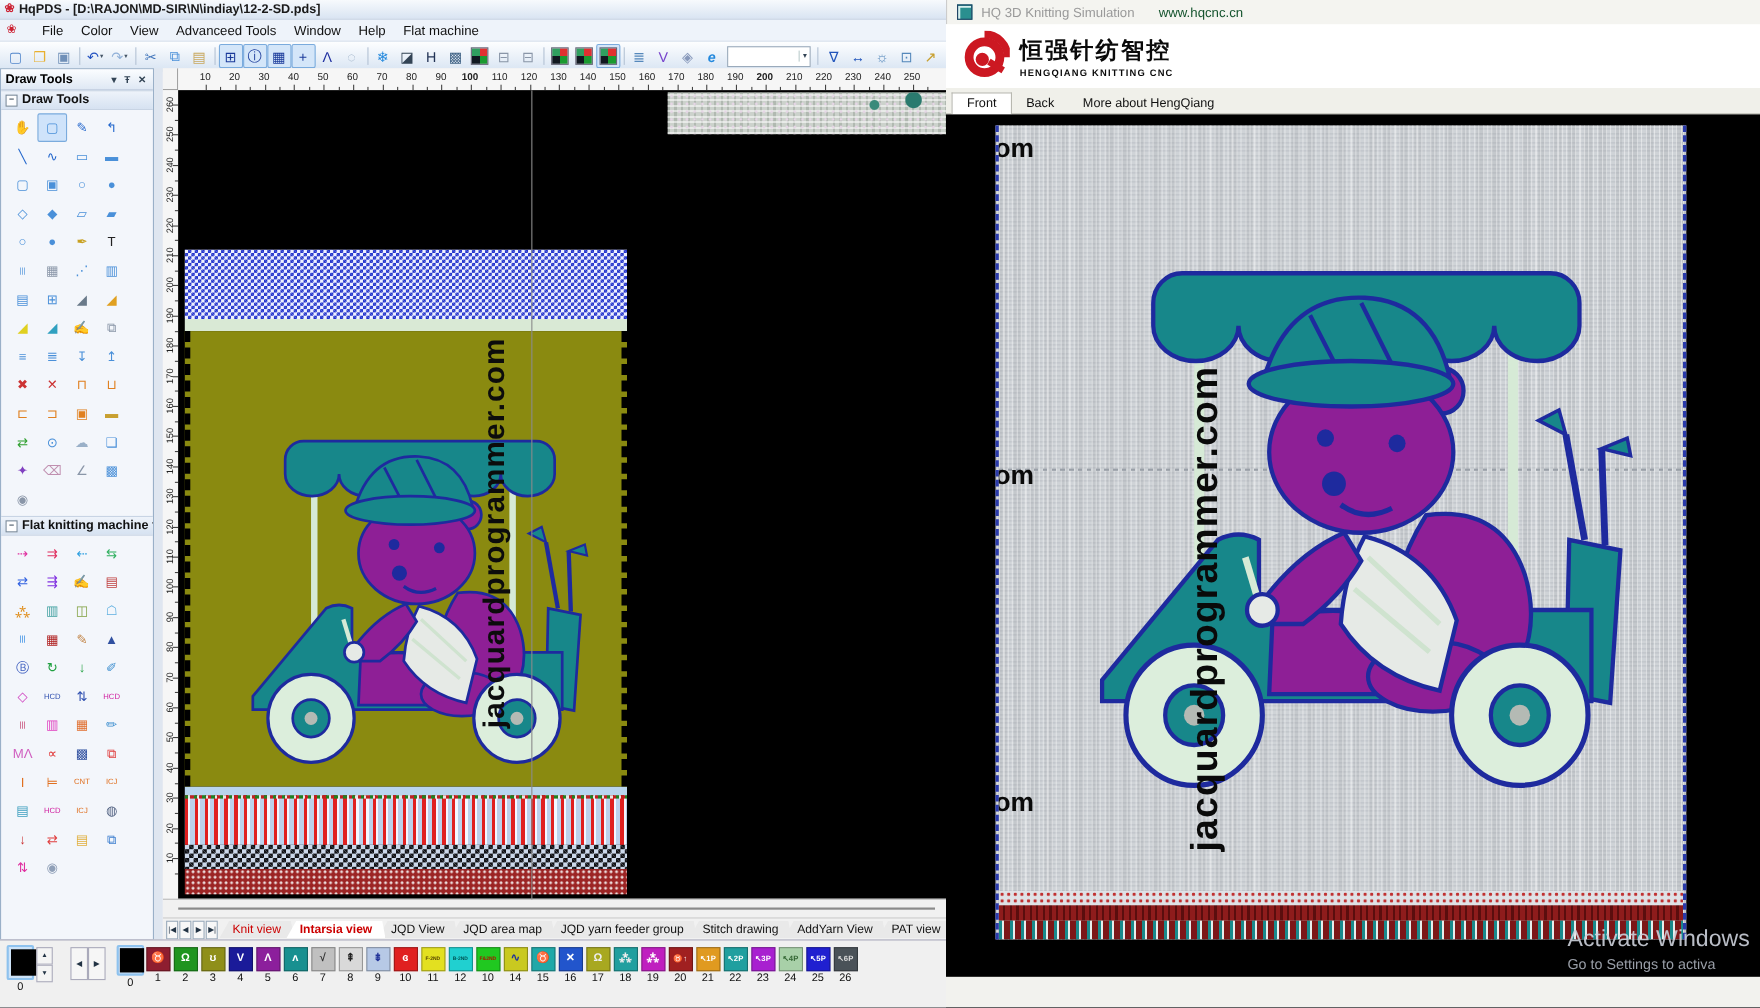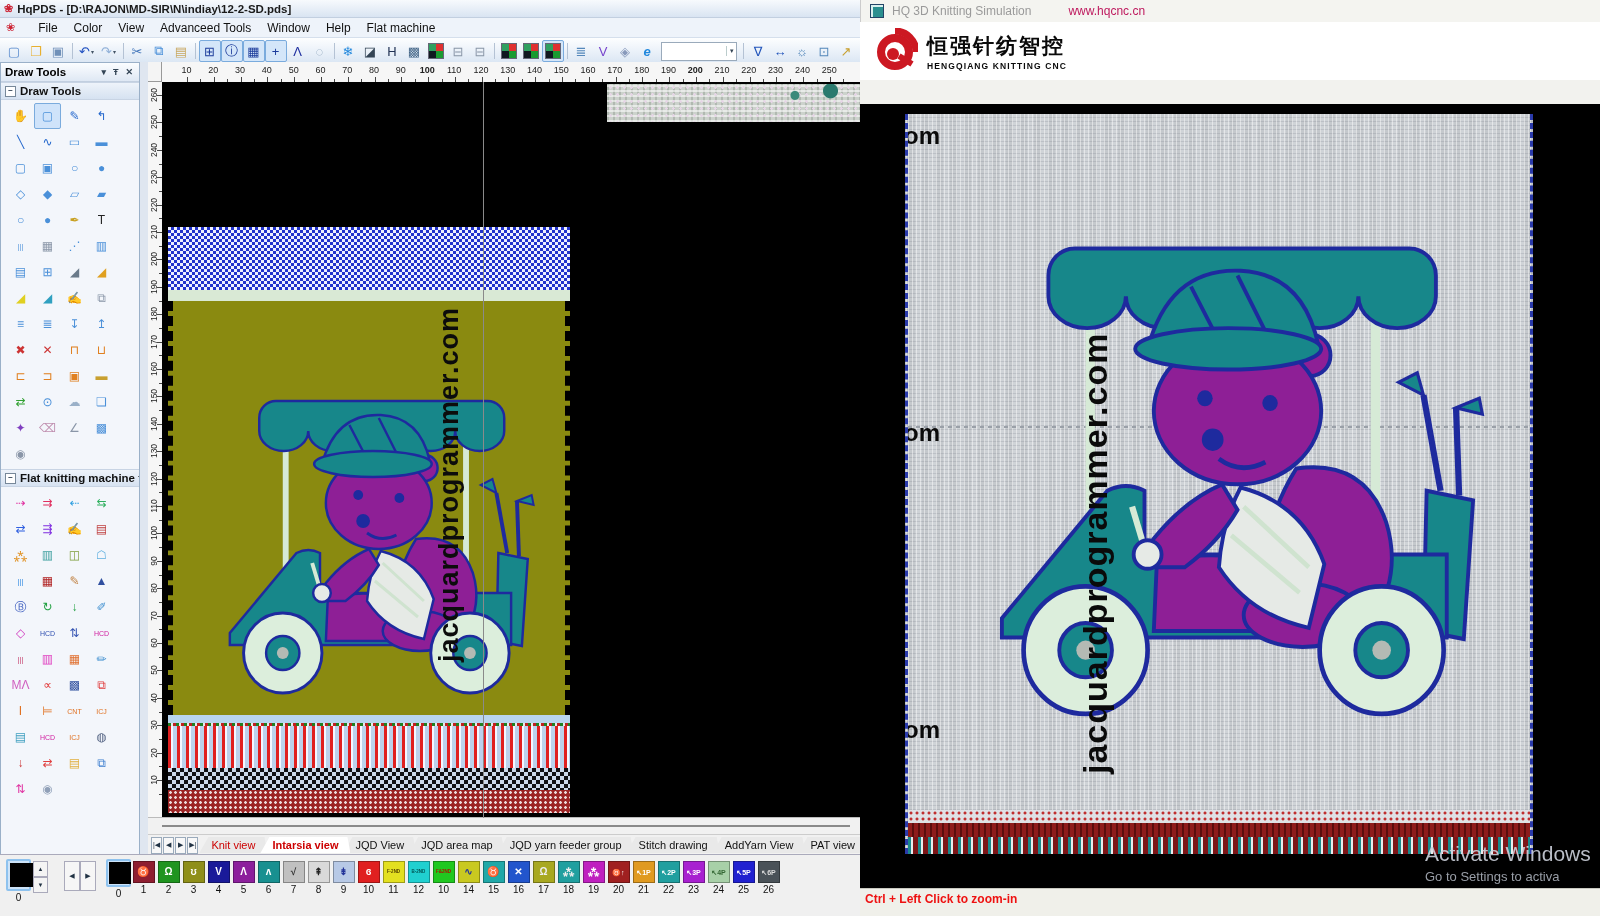--- a/index.html
+++ b/index.html
@@ -120,21 +120,21 @@
     font-weight:bold;border:1px solid rgba(0,0,0,.3);box-sizing:border-box;overflow:hidden;line-height:1}
   .sw .num{font-size:10px;color:#111;margin-top:1px}
   .sw0 .swbox{margin-top:0}
   
   #right-app{position:absolute;left:860px;top:0;width:740px;height:916px;background:#f2f2ee}
   .r-title{height:22px;display:flex;align-items:center;gap:8px;padding:0 9px;font-size:12px;
     color:#8a8a8a;background:#f4f4f0;border-left:1px solid #ccc}
   .r-wicon{width:12px;height:12px;background:#2a8f8f;border:1px solid #246;
     box-shadow:inset 2px 2px 0 #d8f0ee}
   .r-title .ttl{color:#9a9a9a}
-  .r-title .url{color:#be185d;margin-left:29px}
+  .r-title .url{color:#14532d;margin-left:14px}
   .r-logo{height:58px;background:#fff;display:flex;align-items:center;padding:0 12px;gap:9px}
   .logo-texts .cn{font-size:21px;font-weight:bold;color:#0a0a0a;letter-spacing:2px;
     font-family:"DejaVu Sans",sans-serif}
   .logo-texts .en{font-size:8.5px;font-weight:bold;color:#0a0a0a;letter-spacing:1.1px;margin-top:1px}
   .r-tabs{height:23px;background:#f0f0ea;display:flex;align-items:flex-end;border-bottom:1px solid #b8b8b0;
     padding-left:5px}
   .rtab{padding:3px 13px;font-size:11.5px;color:#111;white-space:nowrap}
   .rtab.active{background:#fff;border:1px solid #b8b8b0;border-bottom:1px solid #fff;position:relative;top:1px}
   .viewport{position:absolute;top:104px;left:0;right:0;bottom:28px;background:#000;overflow:hidden}
   .piece{position:absolute;left:45px;top:10px;width:628px;height:740px;overflow:hidden;
@@ -1002,36 +1002,38 @@
       <circle cx="23" cy="24" r="14" fill="none" stroke="#cc1822" stroke-width="8"></circle>
       <path d="M23,3 A21,21 0 0 1 44,24" fill="none" stroke="#cc1822" stroke-width="7"></path>
       <circle cx="21" cy="26" r="6" fill="#cc1822"></circle>
       <path d="M27,28 L40,36" stroke="#cc1822" stroke-width="6"></path>
     </svg>
     <div class="logo-texts">
       <div class="cn">恒强针纺智控</div>
       <div class="en">HENGQIANG KNITTING CNC</div>
     </div>
   </div>
+  <div class="r-tabs">
+      <span class="rtab active">Front</span>
+      <span class="rtab">Back</span>
+      <span class="rtab">More about HengQiang</span>
+    </div>
 
   <div class="viewport">
     <div class="piece">
       <div class="nline"></div>
       <svg class="scene" viewBox="0 0 400 414" preserveAspectRatio="none">
           <use href="#golfscene"></use>
         </svg>
       <div class="pb1"></div>
       <div class="pb2"></div>
       <div class="pb3"></div>
       <div class="wm-frag frag1">om</div>
       <div class="wm-frag frag2">om</div>
       <div class="wm-frag frag3">om</div>
       <div class="wm-right">jacquardprogrammer.com</div>
     </div>
     <div class="activate">
       <div class="a1">Activate Windows</div>
       <div class="a2">Go to Settings to activa</div>
     </div>
   </div>
-  <div class="r-status">
-    <span>Ctrl + Left Click to zoom-in</span>
-  </div>
 </div>
 
 </body></html>

